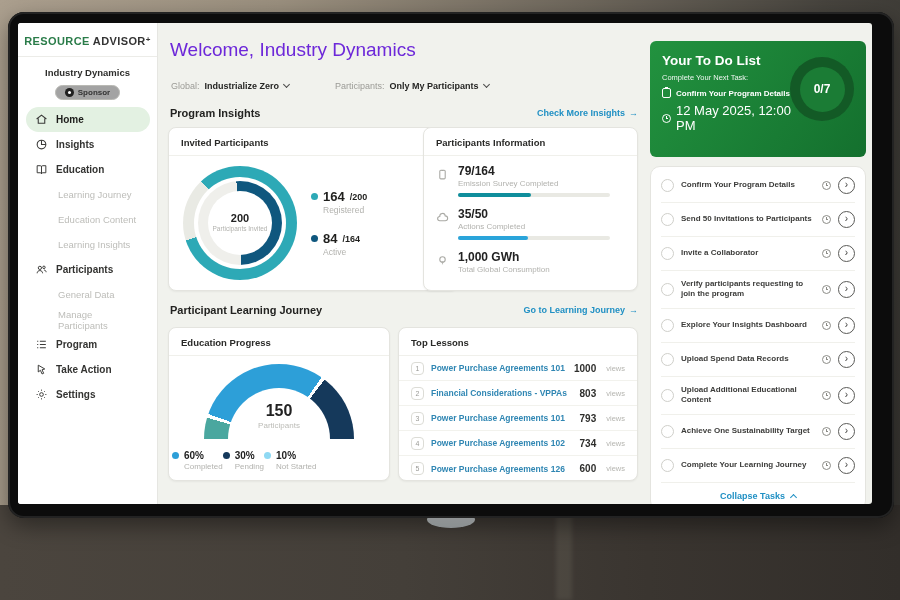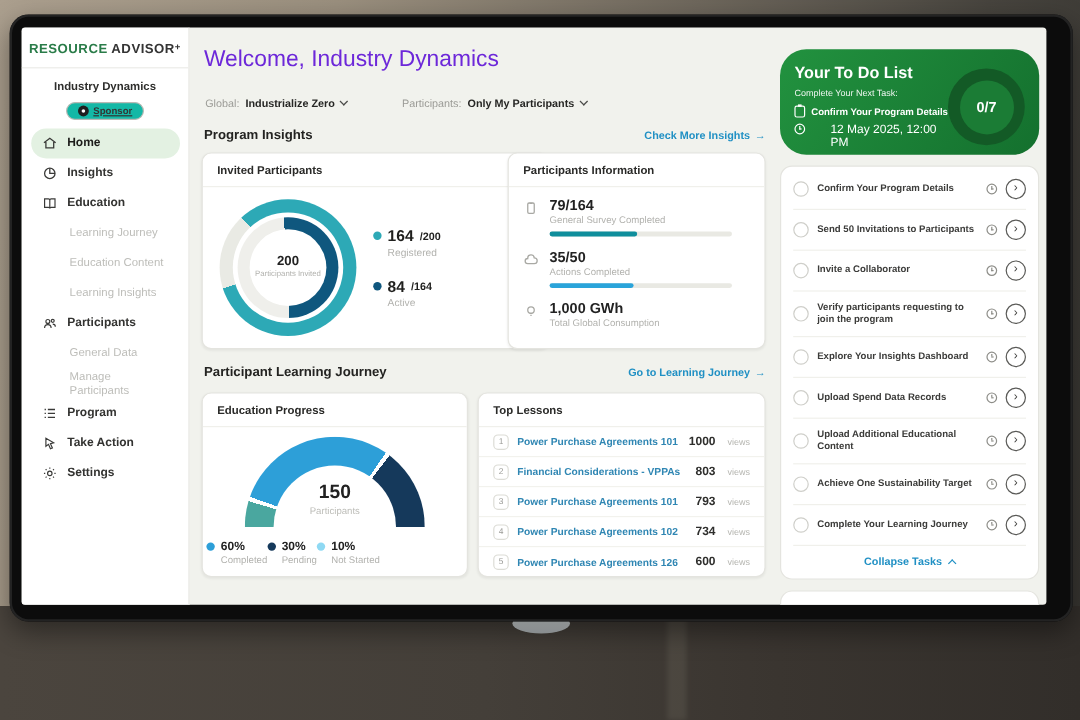--- a/index.html
+++ b/index.html
@@ -19,21 +19,21 @@
   
   .sidebar{ position:absolute; left:0; top:0; width:140px; height:100%; background:#fff; border-right:1px solid #e6e6e2; }
   .logo{ text-align:center; padding-top:12px; font-size:11px; font-weight:700; letter-spacing:.4px; white-space:nowrap; }
   .logo .lg-green{ color:#2a7c49; }
   .logo .lg-dark{ color:#343434; }
   .logo .lg-plus{ color:#343434; font-size:8px; vertical-align:top; }
   .logo-div{ margin-top:9px; border-bottom:1px solid #ececе8; border-bottom:1px solid #ecece8; }
   .org{ text-align:center; margin-top:10px; font-size:9.5px; font-weight:700; color:#2e2e2c; }
   .badge-wrap{ display:flex; justify-content:center; margin-top:7px; }
   .badge{ display:flex; align-items:center; gap:4px; border:1px solid #b9b9b4; border-radius:10px;
-    padding:2px 9px; font-size:8px; font-weight:700; color:#333; background:#14b8a6;text-decoration:underline; }
+    padding:2px 9px; font-size:8px; font-weight:700; color:#333; background:#a3a3a3; }
   .sp-icon{ width:9px; height:9px; border-radius:50%; background:#1f1f1f; position:relative; }
   .sp-icon::after{ content:""; position:absolute; left:3px; top:3px; width:3px; height:3px; border-radius:50%; background:#fff; }
   .nav{ position:absolute; top:84px; left:8px; right:7px; display:flex; flex-direction:column; }
   .nav-item{ display:flex; align-items:center; gap:8px; height:25px; padding:0 9px; font-size:10px;
     font-weight:700; color:#333331; border-radius:13px; }
   .nav-item.active{ background:#e3f1e2; color:#1c1c1a; }
   .nav-sub{ padding-left:32px; color:#bdbdb9; font-weight:400; font-size:9.5px; }
   .nav-icon{ width:13px; height:13px; display:flex; color:#3a3a38; flex:none; }
   .nav-icon svg{ width:13px; height:13px; }
 
@@ -113,26 +113,26 @@
   .lesson-row{ display:flex; align-items:center; gap:7px; padding:0 12px; height:25px; border-bottom:1px solid #f2f2ed; }
   .lesson-row:last-child{ border-bottom:none; }
   .rank{ width:13px; height:13px; border:1px solid #dcdcd6; border-radius:4px; font-size:7px; color:#9a9a96;
     display:grid; place-items:center; flex:none; }
   .lesson-title{ flex:1; font-size:8.5px; font-weight:600; color:#2f86b3; white-space:nowrap; overflow:hidden; }
   .views-num{ font-size:10px; font-weight:800; color:#2e2e2c; }
   .views-suffix{ font-size:7.5px; color:#b5b5b0; margin-left:3px; }
 
   
   .rightpanel{ position:absolute; left:632px; top:18px; width:216px; height:463px; display:flex; flex-direction:column; gap:9px; }
-  .todo-hero{ position:relative; flex:none; height:88px; border-radius:22px; color:#fff; padding:12px;
+  .todo-hero{ position:relative; flex:none; height:116px; border-radius:6px; color:#fff; padding:12px;
     background:linear-gradient(125deg,#22923f,#14702e); }
   .todo-title{ font-size:13.5px; font-weight:800; }
   .todo-sub{ font-size:7.5px; margin-top:5px; opacity:.92; }
   .todo-task{ display:flex; align-items:center; gap:5px; font-size:8px; font-weight:700; margin-top:6px; width:132px; }
-  .todo-date{ display:flex; gap:21px; font-size:10px; margin-top:5px; width:132px; }
+  .todo-date{ display:flex; align-items:center; gap:5px; font-size:13px; margin-top:5px; width:132px; }
   .todo-ring{ position:absolute; right:12px; top:16px; width:64px; height:64px; border-radius:50%;
     background:#135a26; display:grid; place-items:center; }
   .todo-ring-inner{ width:45px; height:45px; border-radius:50%; background:#1b7c35; display:grid; place-items:center;
     font-size:12px; font-weight:800; color:#fff; }
   .clip-icon{ width:9px; height:10px; border:1px solid #fff; border-radius:2px; position:relative; flex:none; }
   .clip-icon::before{ content:""; position:absolute; top:-2px; left:2px; width:3px; height:2px; background:#fff; }
   .clock{ width:9px; height:9px; border:1px solid currentColor; border-radius:50%; position:relative; flex:none; }
   .clock::after{ content:""; position:absolute; left:46%; top:17%; width:1px; height:35%; background:currentColor; }
   .clock::before{ content:""; position:absolute; left:46%; top:45%; width:30%; height:1px; background:currentColor; }
   .task-clock{ color:#8d8d88; }
@@ -302,21 +302,21 @@
       <div class="card" id="card-info">
         <div class="card-title">Participants Information</div>
         <div class="info-rows">
           <div class="info-row">
             <span class="info-icon"><svg viewBox="0 0 24 24" fill="none" stroke="currentColor" stroke-width="2">
                   <rect x="7" y="4" width="10" height="16" rx="2"></rect>
                   <path d="M10 4.5 h4"></path>
                 </svg></span>
             <div>
               <div class="info-val">79/164</div>
-              <div class="info-label">General Survey Completed</div>
+              <div class="info-label">Emission Survey Completed</div>
               <div class="bar">
                   <div class="bar-fill bar-1"></div>
                 </div>
             </div>
           </div>
           <div class="info-row">
             <span class="info-icon"><svg viewBox="0 0 24 24" fill="none" stroke="currentColor" stroke-width="2">
                   <path d="M7 18 a4 4 0 0 1 0 -8 a5 5 0 0 1 10 -1 a4 4 0 0 1 0 9 z"></path>
                 </svg></span>
             <div>

